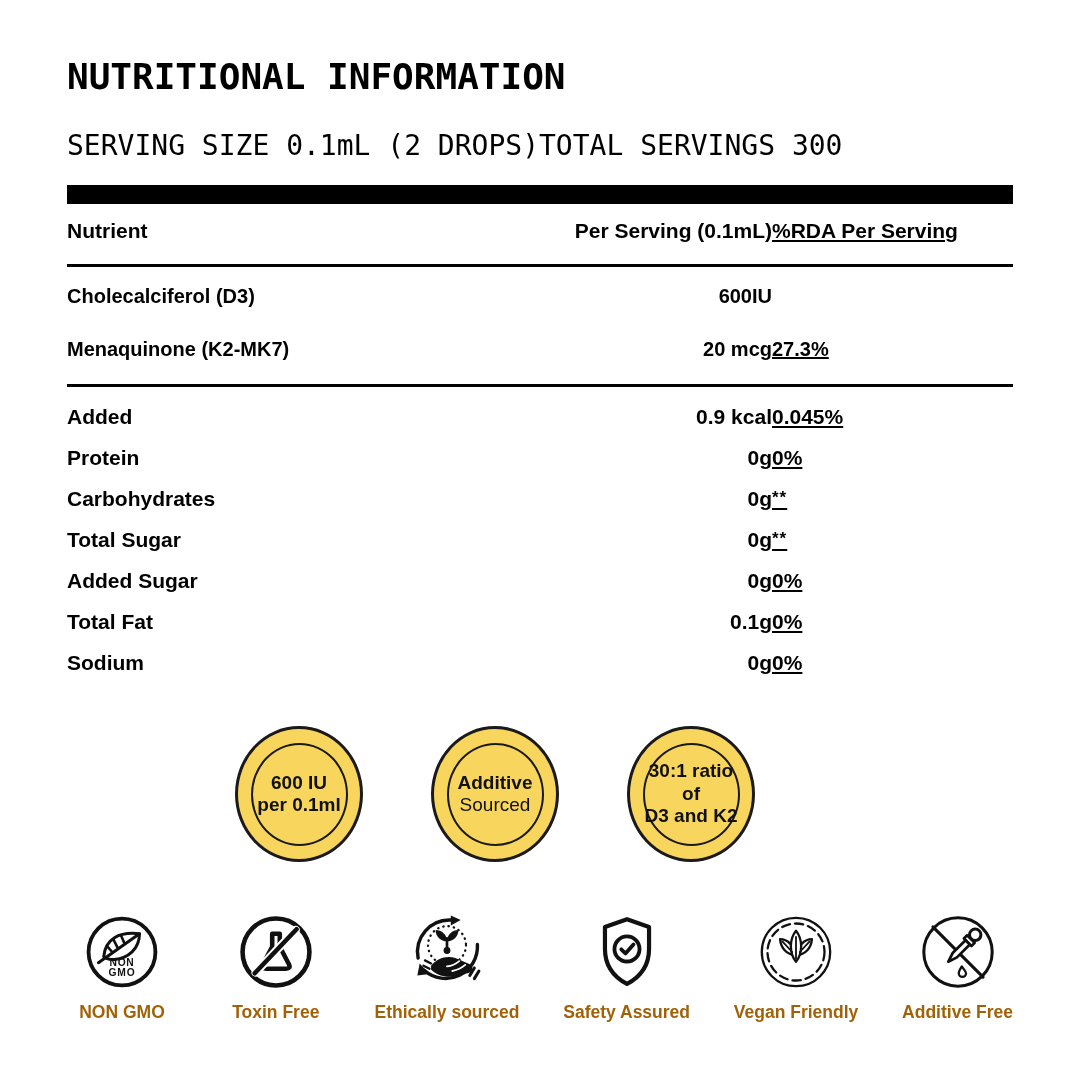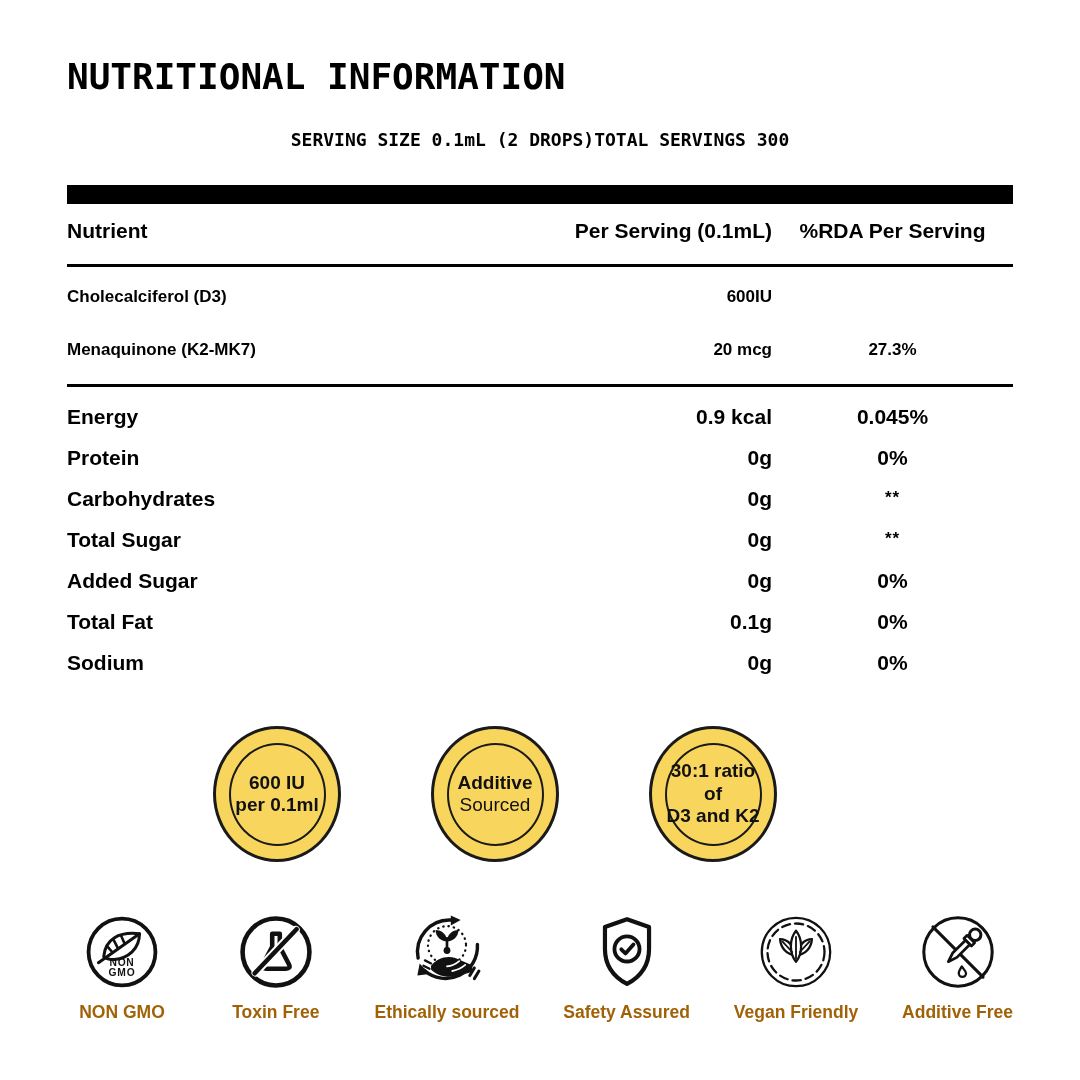--- a/index.html
+++ b/index.html
@@ -8,44 +8,44 @@
     font-family:"Liberation Sans",sans-serif;color:#000;overflow:hidden;
   }
   .content{position:absolute;left:67px;width:946px;}
 
   
   .title{
     top:56px;font-family:"DejaVu Sans Mono",monospace;font-weight:bold;
     font-size:36px;letter-spacing:0px;white-space:nowrap;
   }
   .subrow{
-    top:129px;display:flex;justify-content:center;
-    font-family:"DejaVu Sans Mono",monospace;font-weight:bold;font-size:18px;
+    top:129px;display:flex;justify-content:flex-start;
+    font-family:"DejaVu Sans Mono",monospace;font-weight:normal;font-size:28px;
     white-space:nowrap;
   }
   .black-bar{top:185px;height:19px;background:#000;}
 
   
   .grid{display:grid;grid-template-columns:385px 320px 241px;align-items:center;}
   .c2{text-align:right;}
-  .c3{text-align:center;}
+  .c3{text-align:left;text-decoration:underline;}
   .thead{top:219px;font-size:21px;font-weight:bold;}
   .rule{height:3px;background:#000;}
   .rule1{top:264px;}
   .rule2{top:384px;}
   .rows-primary{top:270px;}
-  .rows-primary .row{height:53px;font-size:17px;font-weight:bold;}
+  .rows-primary .row{height:53px;font-size:20px;font-weight:bold;}
   .rows-secondary{top:396px;}
   .rows-secondary .row{height:41px;font-size:21px;font-weight:bold;}
   .row .stars{font-size:17px;position:relative;top:-3px;letter-spacing:1px;}
 
   
   .badges{
     position:absolute;left:0;top:726px;width:990px;height:140px;
-    display:flex;justify-content:center;gap:90px;
+    display:flex;justify-content:center;gap:68px;
   }
   .badge{
     width:128px;height:136px;border-radius:50%;
     background:#F8D55C;border:3px solid #1a1a1a;
     box-sizing:border-box;display:flex;align-items:center;justify-content:center;
   }
   .badge-inner{
     width:97px;height:103px;border-radius:50%;border:2.5px solid #1a1a1a;
     box-sizing:border-box;display:flex;flex-direction:column;
     align-items:center;justify-content:center;text-align:center;
@@ -93,21 +93,21 @@
         <div>Menaquinone (K2-MK7)</div>
         <div class="c2">20 mcg</div>
         <div class="c3">27.3%</div>
       </div>
     </div>
 
   <div class="content abs rule rule2"></div>
 
   <div id="secondary-rows" class="content abs rows-secondary">
       <div class="row grid">
-        <div>Energy</div>
+        <div>Added</div>
         <div class="c2">0.9 kcal</div>
         <div class="c3">0.045%</div>
       </div>
       <div class="row grid">
         <div>Protein</div>
         <div class="c2">0g</div>
         <div class="c3">0%</div>
       </div>
       <div class="row grid">
         <div>Carbohydrates</div>

